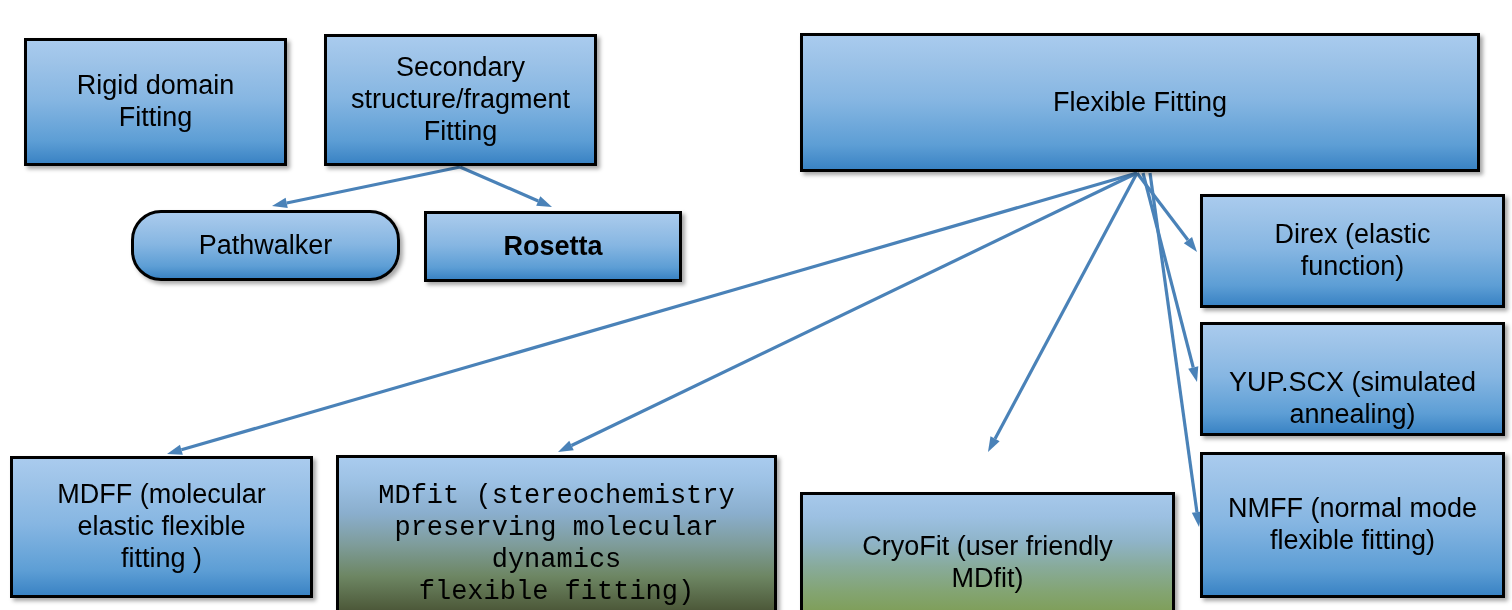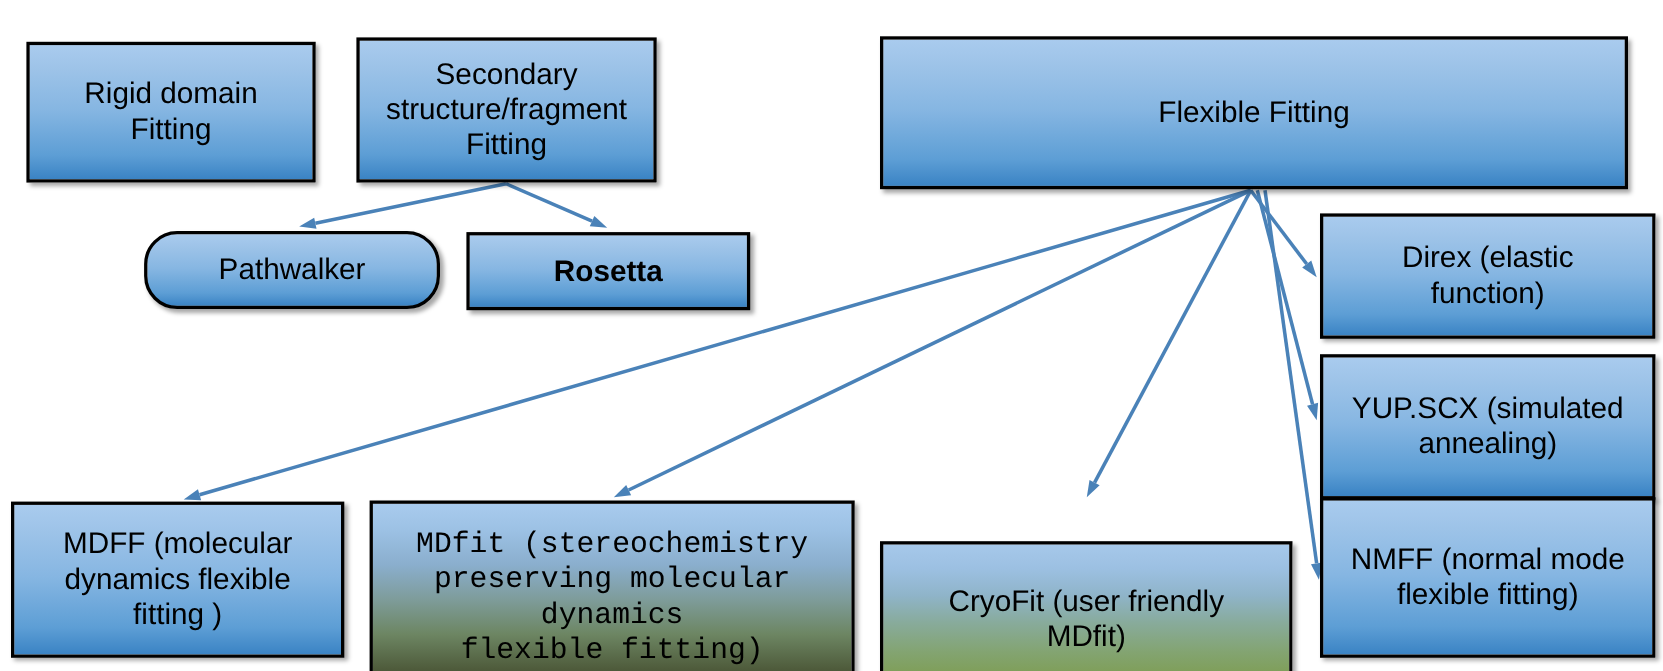--- a/index.html
+++ b/index.html
@@ -145,31 +145,31 @@
       <div class="node fill-blue" style="left: 131px; top: 210px; width: 269px; height: 71px; border-radius: 30px;">
         <span class="label">Pathwalker</span>
       </div>
       <div class="node fill-blue" style="left: 424px; top: 211px; width: 258px; height: 71px; font-weight: bold;">
         <span class="label">Rosetta</span>
       </div>
       <div class="node fill-blue" style="left: 1200px; top: 194px; width: 305px; height: 114px;">
         <span class="label">Direx (elastic
 function)</span>
       </div>
-      <div class="node fill-blue" style="left: 1200px; top: 322px; width: 305px; height: 132px;">
+      <div class="node fill-blue" style="left: 1200px; top: 322px; width: 305px; height: 114px; align-items: flex-end;">
         <span class="label">YUP.SCX (simulated
 annealing)</span>
       </div>
       <div class="node fill-blue" style="left: 1200px; top: 452px; width: 305px; height: 146px;">
         <span class="label">NMFF (normal mode
 flexible fitting)</span>
       </div>
       <div class="node fill-blue" style="left: 10px; top: 456px; width: 303px; height: 142px;">
         <span class="label">MDFF (molecular
-dynamics flexible
+elastic flexible
 fitting )</span>
       </div>
       <div class="node fill-blue-olive" style="left: 336px; top: 455px; width: 441px; height: 180px; font-family: Liberation Mono, monospace;">
         <span class="label">MDfit (stereochemistry
 preserving molecular dynamics
 flexible fitting)</span>
       </div>
       <div class="node fill-blue-green" style="left: 800px; top: 456px; width: 375px; height: 142px;">
         <span class="label">CryoFit (user friendly
 MDfit)</span>

